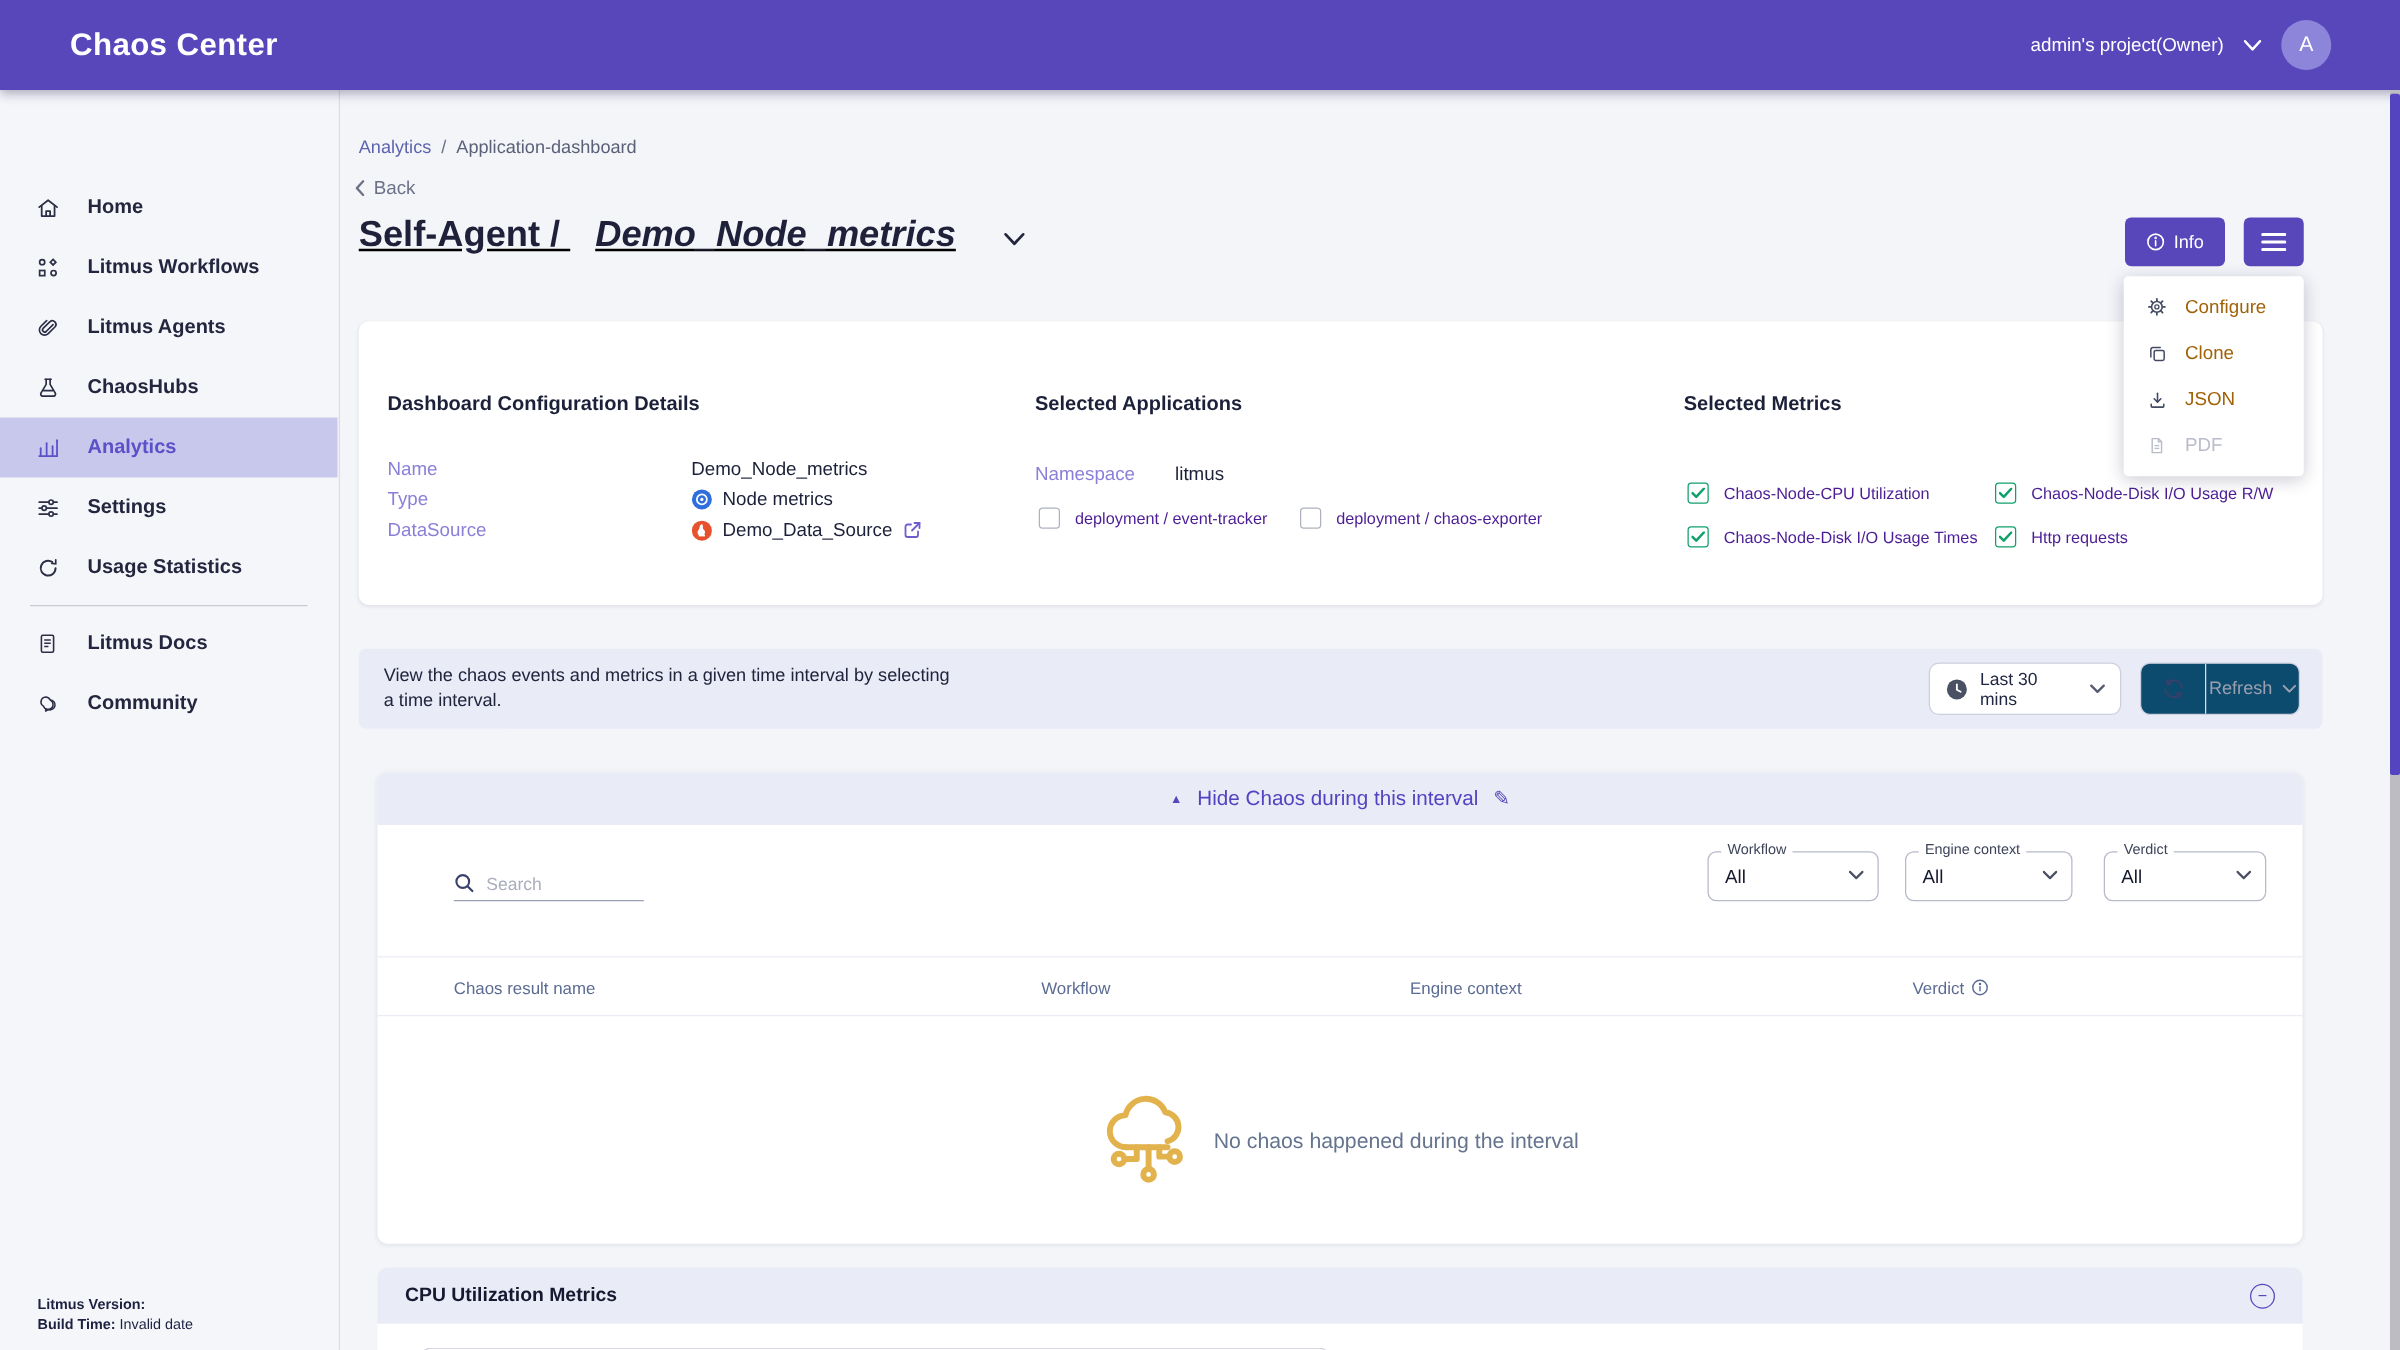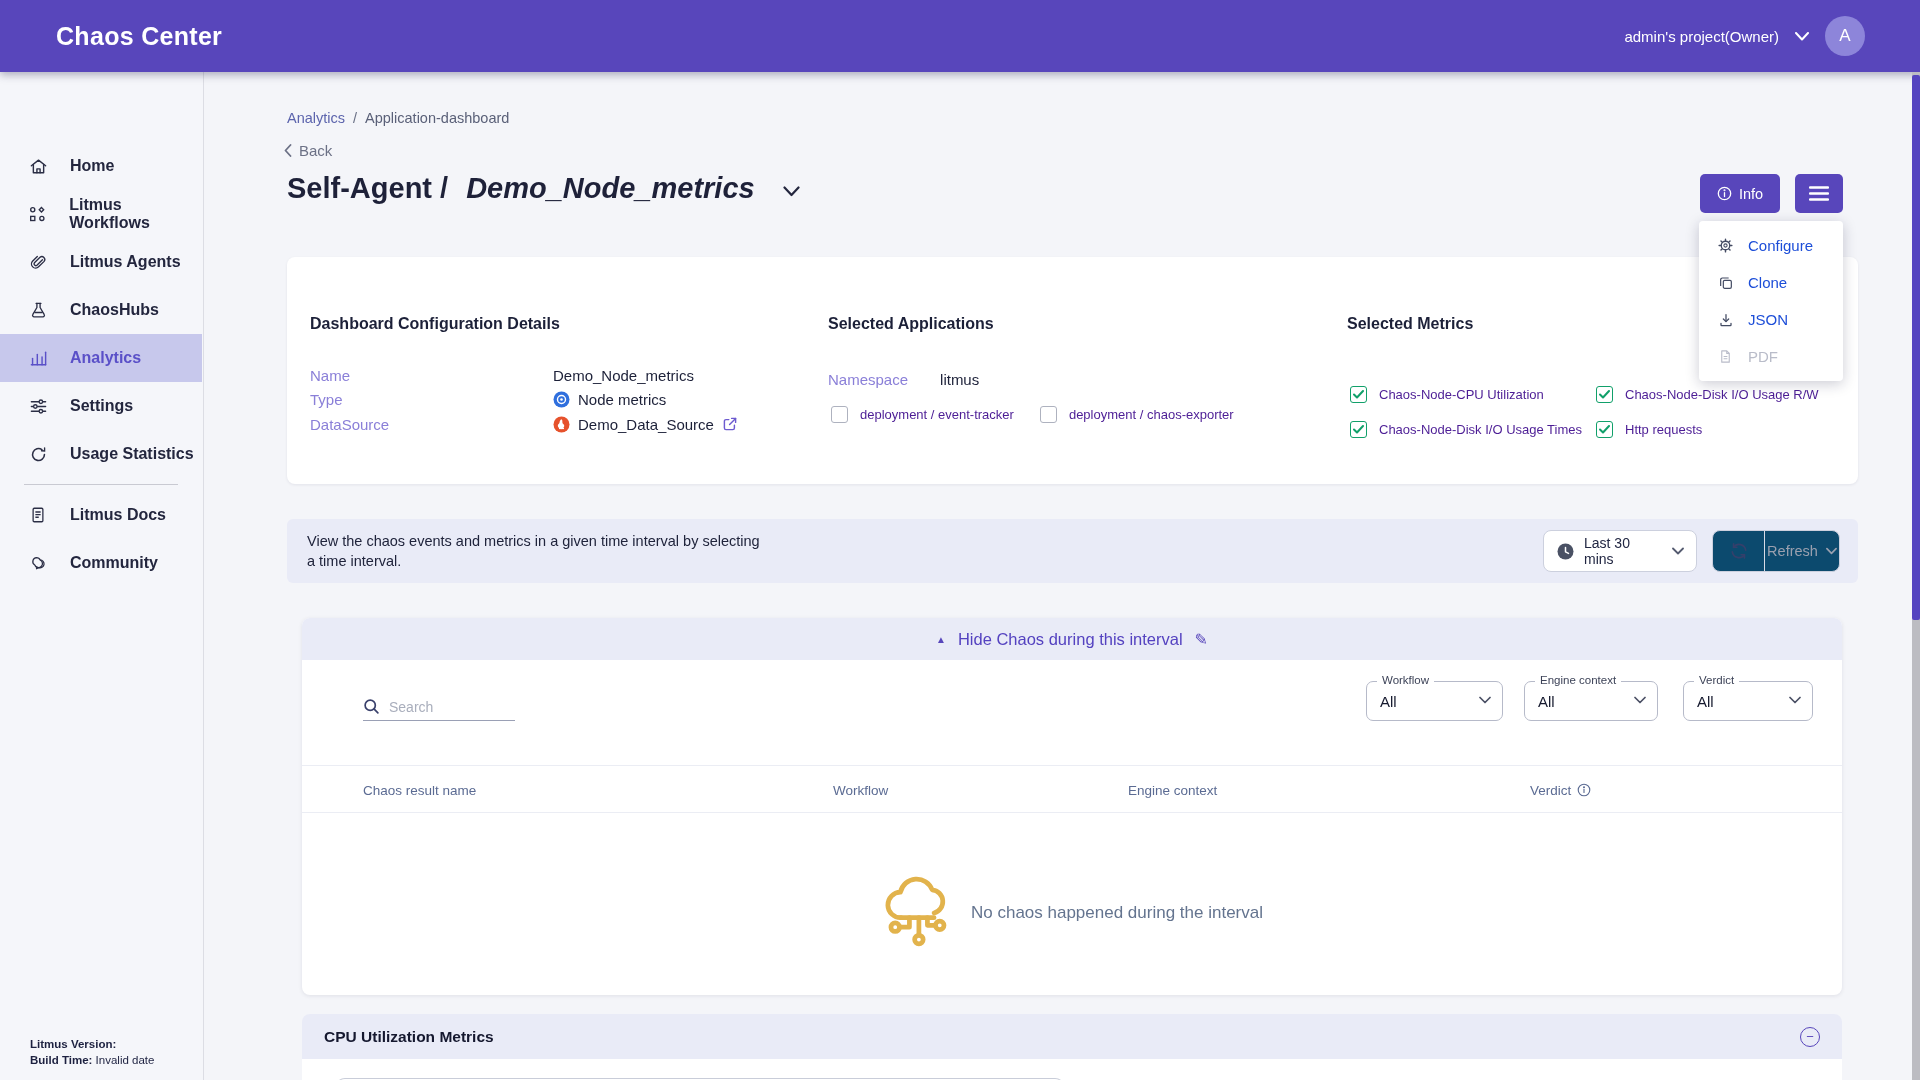--- a/index.html
+++ b/index.html
@@ -10,55 +10,55 @@
   
   .appbar { position:absolute; left:0; top:0; width:1920px; height:72px; background:#5846bb;
             box-shadow:0 3px 8px rgba(40,40,80,.35); z-index:30; display:flex; align-items:center; }
   .appbar .brand { margin-left:56px; color:#fff; font-size:25px; font-weight:bold; letter-spacing:.3px; }
   .appbar .right { position:absolute; right:55px; top:0; height:72px; display:flex; align-items:center; gap:16px; }
   .appbar .project { color:#fff; font-size:15px; }
   .avatar { width:40px; height:40px; border-radius:50%; background:#8d85da; color:#fff; font-size:17px;
             display:flex; align-items:center; justify-content:center; }
 
   
-  .sidebar { position:absolute; left:0; top:72px; width:204px; height:1008px; background:#f5f6fa;
+  .sidebar { position:absolute; left:0; top:72px; width:272px; height:1008px; background:#f5f6fa;
              border-right:1px solid #dcdde4; z-index:5; }
   .nav { position:absolute; top:70px; left:0; right:1px; }
   .nav-item { height:48px; display:flex; align-items:center; padding-left:28px; gap:22px; cursor:pointer; }
   .nav-item .nicon { width:20px; height:20px; color:#2b2e45; display:flex; align-items:center; justify-content:center; }
   .nav-item .nlabel { font-size:16px; font-weight:600; color:#23263e; }
   .nav-item.active { background:#c7c8ec; }
   .nav-item.active .nlabel, .nav-item.active .nicon { color:#5a50c8; }
   .nav-divider { height:1px; background:#c9cad2; margin:6px 24px 6px 24px; }
   .side-footer { position:absolute; left:30px; bottom:12px; font-size:11.5px; color:#1d2140; line-height:16px; }
   .side-footer b { font-weight:bold; }
 
   
   .crumbs { position:absolute; left:287px; top:110px; font-size:14.5px; display:flex; gap:8px; z-index:6;}
   .crumb-link { color:#5c64ad; cursor:pointer; }
   .crumb-sep { color:#6a7086; }
   .crumb-cur { color:#5a6078; }
   .back { position:absolute; left:284px; top:142px; display:flex; align-items:center; gap:7px; color:#6c7186;
           font-size:15px; cursor:pointer; z-index:6;}
-  .pagetitle { position:absolute; left:287px; top:172px; display:flex; align-items:center; gap:10px; z-index:6;}
+  .pagetitle { position:absolute; left:287px; top:172px; display:flex; align-items:center; gap:20px; z-index:6;text-decoration:underline;}
   .pagetitle .t1 { font-size:29px; font-weight:bold; color:#1e2139; }
   .pagetitle .t2 { font-size:29px; font-weight:bold; font-style:italic; color:#1e2139; }
   .pagetitle .tchev { margin-left:18px; margin-top:6px; cursor:pointer; }
 
   .btn-info { position:absolute; left:1700px; top:174px; width:80px; height:39px; border-radius:5px;
               background:#5846bb; color:#fff; display:flex; align-items:center; justify-content:center; gap:7px;
               font-size:14.5px; cursor:pointer; z-index:6;}
   .btn-menu { position:absolute; left:1795px; top:174px; width:48px; height:39px; border-radius:5px;
               background:#5846bb; display:flex; align-items:center; justify-content:center; cursor:pointer; z-index:6;}
 
   .dropdown { position:absolute; left:1699px; top:221px; width:144px; background:#fff; border-radius:4px;
               box-shadow:0 3px 14px rgba(25,25,60,.22); padding:6px 0; z-index:40; }
   .dd-item { height:37px; display:flex; align-items:center; padding-left:18px; gap:14px; cursor:pointer; }
   .dd-item .dicon { width:17px; height:17px; color:#434b63; display:flex; align-items:center; justify-content:center;}
-  .dd-item .dlabel { font-size:15px; color:#1d4ed8; }
+  .dd-item .dlabel { font-size:15px; color:#a16207; }
   .dd-item.disabled .dlabel, .dd-item.disabled .dicon { color:#b9bcc9; }
 
   
   .panel { position:absolute; left:287px; top:257px; width:1571px; height:227px; background:#fff;
            border-radius:8px; box-shadow:0 1px 3px rgba(20,20,60,.08); z-index:6;}
   .panel-head { height:43px; background:#e9ebf7; border-radius:8px 8px 0 0; display:flex; align-items:center;
                 padding-left:23px; font-size:15.5px; font-weight:bold; color:#191d36; }
   .col-heading { position:absolute; font-size:16px; font-weight:600; color:#1c2038; top:58px; }
   .cfg-rows { position:absolute; left:23px; top:106px; }
   .cfg-row { height:24.5px; display:flex; align-items:center; }

